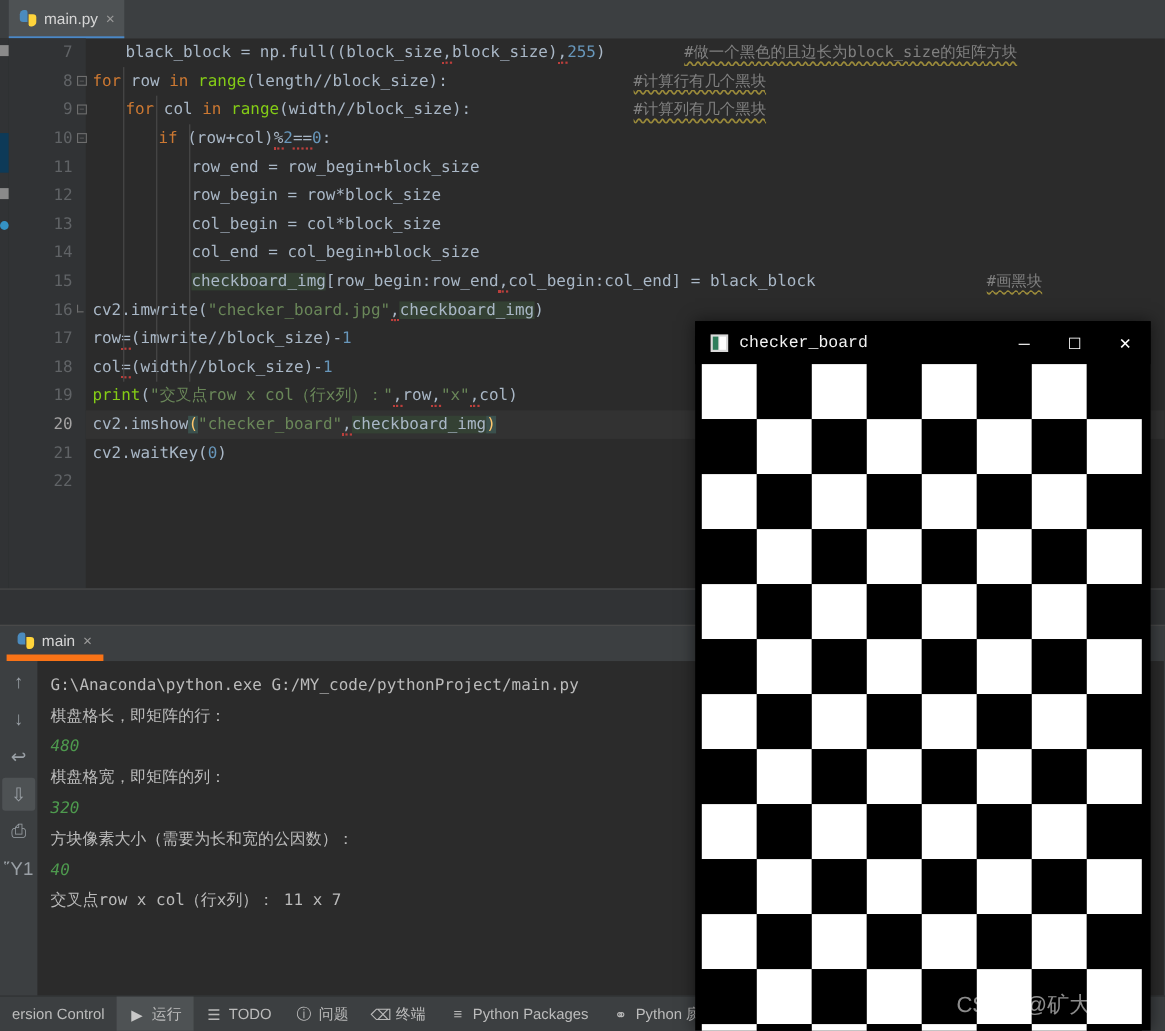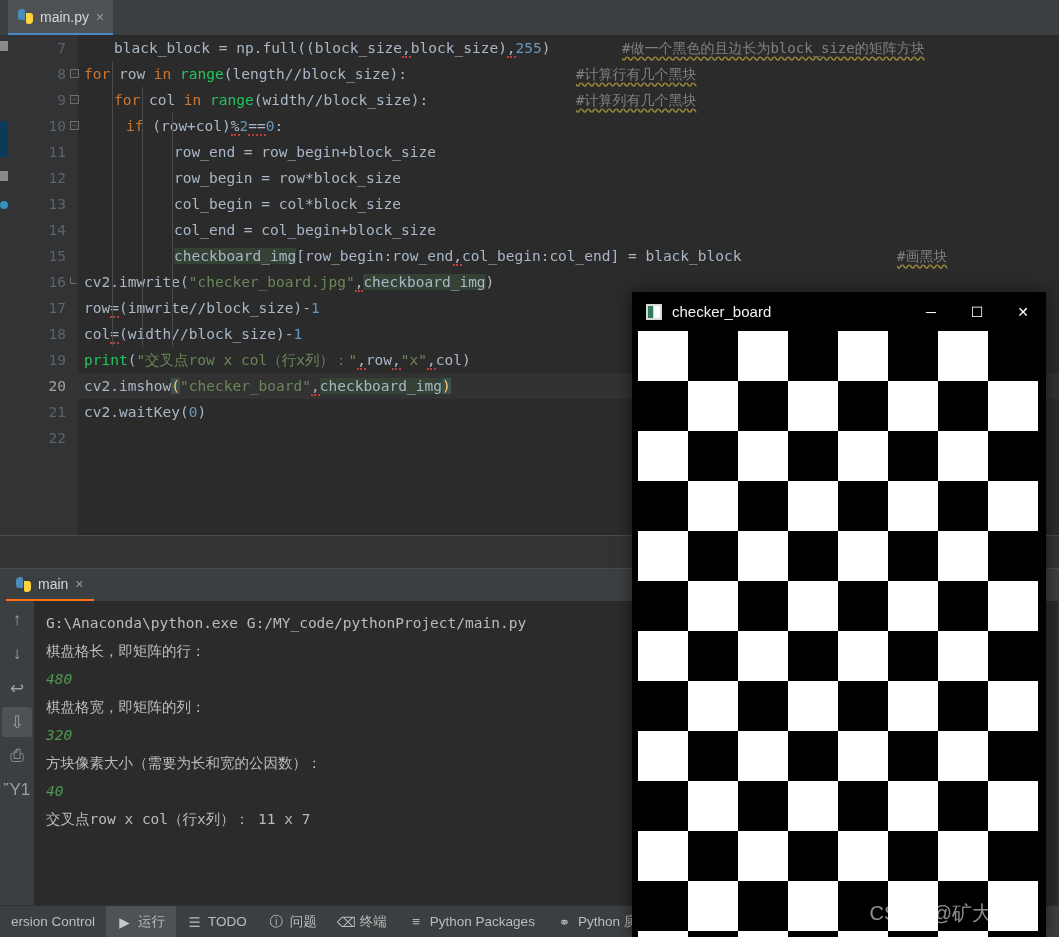--- a/index.html
+++ b/index.html
@@ -58,21 +58,21 @@
   }
   .gline {
     height: 26px; line-height: 26px; text-align: right;
     padding-right: 12px; color: #606366;
     font-family: "DejaVu Sans Mono", monospace; font-size: 14.5px;
   }
   .gline.cur { color: #a4a3a3; }
   .line.cur-line { background: #323232; }
   .code-text { padding-left: 6px; }
   .kw   { color: #cc7832; }
-  .fn   { color: #22c55e; }
+  .fn   { color: #84cc16; }
   .num  { color: #6897bb; }
   .str  { color: #6a8759; }
   .ident-hl { background: #344134; }
   .paren-hl { background: #3b514d; color: #ffc66d; }
   .err-sq { border-bottom: 2px dotted #bc3f3c; }
   .comment-col {
     position: absolute; font-family: "DejaVu Sans Mono", monospace;
     font-size: 14px; color: #808080;
     text-decoration: underline; text-decoration-color: #9a8a3a;
     text-decoration-style: wavy; text-underline-offset: 3px;
@@ -97,21 +97,21 @@
   }
 
   
   .runpanel {
     position: absolute; left: 0; top: 568px; width: 1059px; height: 337px;
     background: #3c3f41; border-top: 1px solid #4b4b4b;
   }
   .runtab {
     position: absolute; left: 6px; top: 0; height: 32px;
     display: flex; align-items: center; gap: 7px; padding: 0 10px;
-    border-bottom: 2px solid #f97316;
+    border-bottom: 6px solid #f97316;
   }
   .runtab-label { color: #d6d6d6; font-size: 14px; }
   .runtoolbar {
     position: absolute; left: 0; top: 32px; width: 34px; height: 305px;
     background: #3c3f41;
   }
   .ticon {
     width: 30px; height: 30px; margin: 4px 2px;
     display: flex; align-items: center; justify-content: center;
     color: #9aa0a6;
@@ -152,21 +152,21 @@
   .cvicon {
     width: 16px; height: 16px; flex: none; margin-right: 10px;
     background: #d9d9d9; position: relative;
   }
   .cvicon::before {
     content: ""; position: absolute; left: 2px; top: 2px; width: 5px; height: 12px; background: #2e7d5b;
   }
   .cvicon::after {
     content: ""; position: absolute; left: 8px; top: 2px; width: 6px; height: 12px; background: #fff;
   }
-  .cvtitle-text { color: #f2f2f2; font-size: 15px; flex: 1; }
+  .cvtitle-text { color: #f2f2f2; font-size: 15px; flex: 1; font-family: Liberation Mono, monospace; }
   .cvbtn {
     width: 46px; height: 39px; display: flex; align-items: center; justify-content: center;
     color: #fff; font-size: 14px;
   }
   .cvboard {
     position: absolute; left: 6px; top: 39px; width: 400px; height: 606px;
     display: grid; grid-template-columns: repeat(8, 50px);
     grid-auto-rows: 50px;
   }
   .sq-w { background: #ffffff; }
@@ -216,21 +216,21 @@
         <div class="gline">22</div>
         <div class="fold" style="top: 34px;">−</div>
         <div class="fold" style="top: 60px;">−</div>
         <div class="fold" style="top: 86px;">−</div>
         <div class="fold end" style="top: 242px;"></div>
       </div>
     <div class="codearea">
         <div class="line"><span class="code-text" style="padding-left: 36px;"><span>black_block = np.full((block_size</span><span class="err-sq">,</span><span>block_size)</span><span class="err-sq">,</span><span class="num">255</span><span>)</span></span><span class="comment-col" style="left: 544px;">#做一个黑色的且边长为block_size的矩阵方块</span></div>
         <div class="line"><span class="code-text" style="padding-left: 6px;"><span class="kw">for</span><span> row </span><span class="kw">in</span><span> </span><span class="fn">range</span><span>(length//block_size):</span></span><span class="comment-col" style="left: 498px;">#计算行有几个黑块</span></div>
         <div class="line"><span class="code-text" style="padding-left: 36px;"><span class="kw">for</span><span> col </span><span class="kw">in</span><span> </span><span class="fn">range</span><span>(width//block_size):</span></span><span class="comment-col" style="left: 498px;">#计算列有几个黑块</span></div>
-        <div class="line"><span class="code-text" style="padding-left: 48px;"><span class="kw">if</span><span> (row+col)</span><span class="err-sq">%</span><span class="num">2</span><span class="err-sq">==</span><span class="num">0</span><span>:</span></span></div>
+        <div class="line"><span class="code-text" style="padding-left: 66px;"><span class="kw">if</span><span> (row+col)</span><span class="err-sq">%</span><span class="num">2</span><span class="err-sq">==</span><span class="num">0</span><span>:</span></span></div>
         <div class="line"><span class="code-text" style="padding-left: 96px;"><span>row_end = row_begin+block_size</span></span></div>
         <div class="line"><span class="code-text" style="padding-left: 96px;"><span>row_begin = row*block_size</span></span></div>
         <div class="line"><span class="code-text" style="padding-left: 96px;"><span>col_begin = col*block_size</span></span></div>
         <div class="line"><span class="code-text" style="padding-left: 96px;"><span>col_end = col_begin+block_size</span></span></div>
         <div class="line"><span class="code-text" style="padding-left: 96px;"><span class="ident-hl">checkboard_img</span><span>[row_begin:row_end</span><span class="err-sq">,</span><span>col_begin:col_end] = black_block</span></span><span class="comment-col" style="left: 819px;">#画黑块</span></div>
         <div class="line"><span class="code-text" style="padding-left: 6px;"><span>cv2.imwrite(</span><span class="str">"checker_board.jpg"</span><span class="err-sq">,</span><span class="ident-hl">checkboard_img</span><span>)</span></span></div>
         <div class="line"><span class="code-text" style="padding-left: 6px;"><span>row</span><span class="err-sq">=</span><span>(imwrite//block_size)-</span><span class="num">1</span></span></div>
         <div class="line"><span class="code-text" style="padding-left: 6px;"><span>col</span><span class="err-sq">=</span><span>(width//block_size)-</span><span class="num">1</span></span></div>
         <div class="line"><span class="code-text" style="padding-left: 6px;"><span class="fn">print</span><span>(</span><span class="str">"交叉点row x col（行x列）："</span><span class="err-sq">,</span><span>row</span><span class="err-sq">,</span><span class="str">"x"</span><span class="err-sq">,</span><span>col)</span></span></div>
         <div class="line cur-line"><span class="code-text" style="padding-left: 6px;"><span>cv2.imshow</span><span class="paren-hl">(</span><span class="str">"checker_board"</span><span class="err-sq">,</span><span class="ident-hl">checkboard_img</span><span class="paren-hl">)</span></span></div>

